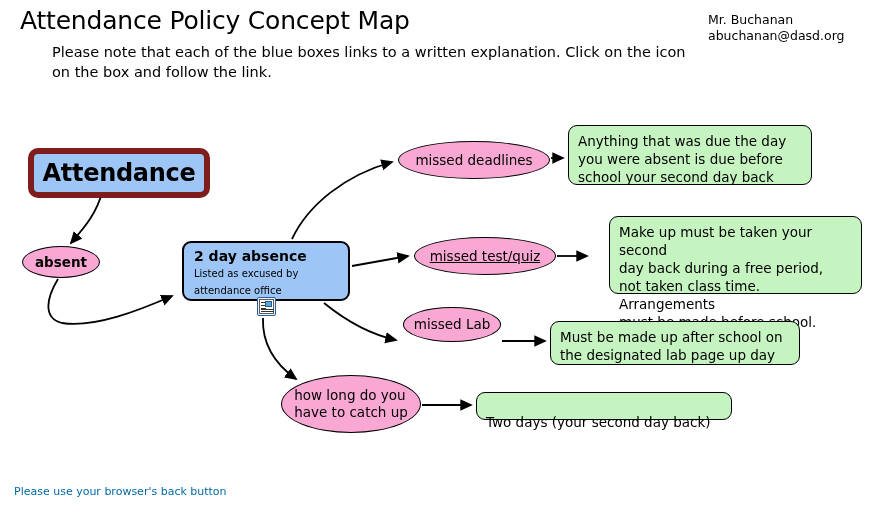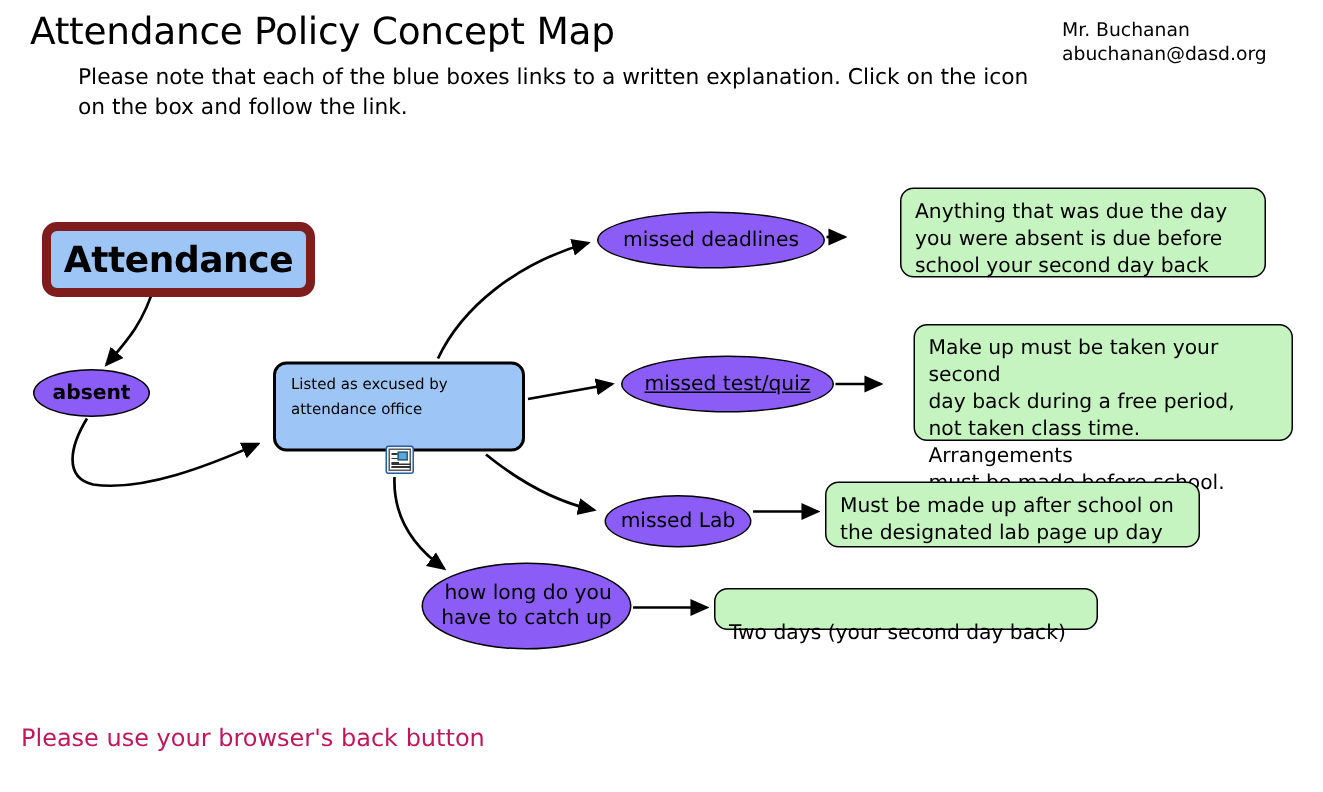--- a/index.html
+++ b/index.html
@@ -45,23 +45,23 @@
     top: 12px;
     font-size: 12.5px;
     line-height: 16px;
     text-align: left;
     width: 160px;
   }
   #footer-note {
     position: absolute;
     left: 14px;
     top: 483px;
-    font-size: 16px;
+    font-size: 11px;
     line-height: 17px;
-    color: #be185d;
+    color: #0369a1;
   }
 
   
   #connectors {
     position: absolute;
     left: 0;
     top: 0;
     width: 882px;
     height: 528px;
     pointer-events: none;
@@ -186,52 +186,52 @@
     height: 3px;
     background:
       linear-gradient(to bottom, #333 0 1px, transparent 1px 2px, #333 2px 3px);
   }
 
   
   .ellipse {
     position: absolute;
     border: 1.6px solid #000000;
     border-radius: 50%;
-    background: #8b5cf6;
+    background: #f9a8d4;
     display: flex;
     align-items: center;
     justify-content: center;
-    text-align: right;
+    text-align: left;
     box-sizing: border-box;
   }
   #node-absent { left: 22px; top: 246px; width: 78px; height: 32px; }
   #node-absent .label { font-size: 13.5px; font-weight: bold; }
 
   #node-missed-deadlines { left: 398px; top: 141px; width: 152px; height: 38px; }
   #node-missed-test { left: 414px; top: 237px; width: 142px; height: 38px; text-decoration: underline; }
-  #node-missed-lab { left: 403px; top: 330px; width: 98px; height: 35px; }
+  #node-missed-lab { left: 403px; top: 307px; width: 98px; height: 35px; }
   #node-how-long { left: 281px; top: 375px; width: 140px; height: 58px; }
 
   .ellipse .label {
     font-size: 13.5px;
     line-height: 17px;
   }
 
   
   .green-box {
     position: absolute;
     background: #c6f4c0;
     border: 1.6px solid #000000;
     border-radius: 9px;
     box-sizing: border-box;
     padding: 6px 9px;
     font-size: 13.5px;
     line-height: 18px;
   }
-  #node-green-deadlines { left: 568px; top: 125px; width: 244px; height: 60px; margin-left: 32px; }
+  #node-green-deadlines { left: 568px; top: 125px; width: 244px; height: 60px; }
   #node-green-test      { left: 609px; top: 216px; width: 253px; height: 78px; }
   #node-green-lab       { left: 550px; top: 321px; width: 250px; height: 44px; }
   #node-green-howlong   { left: 476px; top: 392px; width: 256px; height: 28px;
                           padding-top: 20px; }
 </style>
 </head>
 <body>
 
 <div id="page">
 
@@ -276,20 +276,21 @@
       <span class="label">Attendance</span>
     </div>
   </div>
 
   <div class="ellipse" id="node-absent">
     <span class="label">absent</span>
   </div>
 
   <div class="node" id="node-two-day">
     <div class="face">
+      <div class="title">2 day absence</div>
       <div class="body">Listed as excused by</div>
       <div class="body">attendance office</div>
     </div>
   </div>
 
   <div id="doc-link-icon">
     <div class="sheet">
       <div class="lines"></div>
       <div class="pic"></div>
       <div class="underline"></div>

